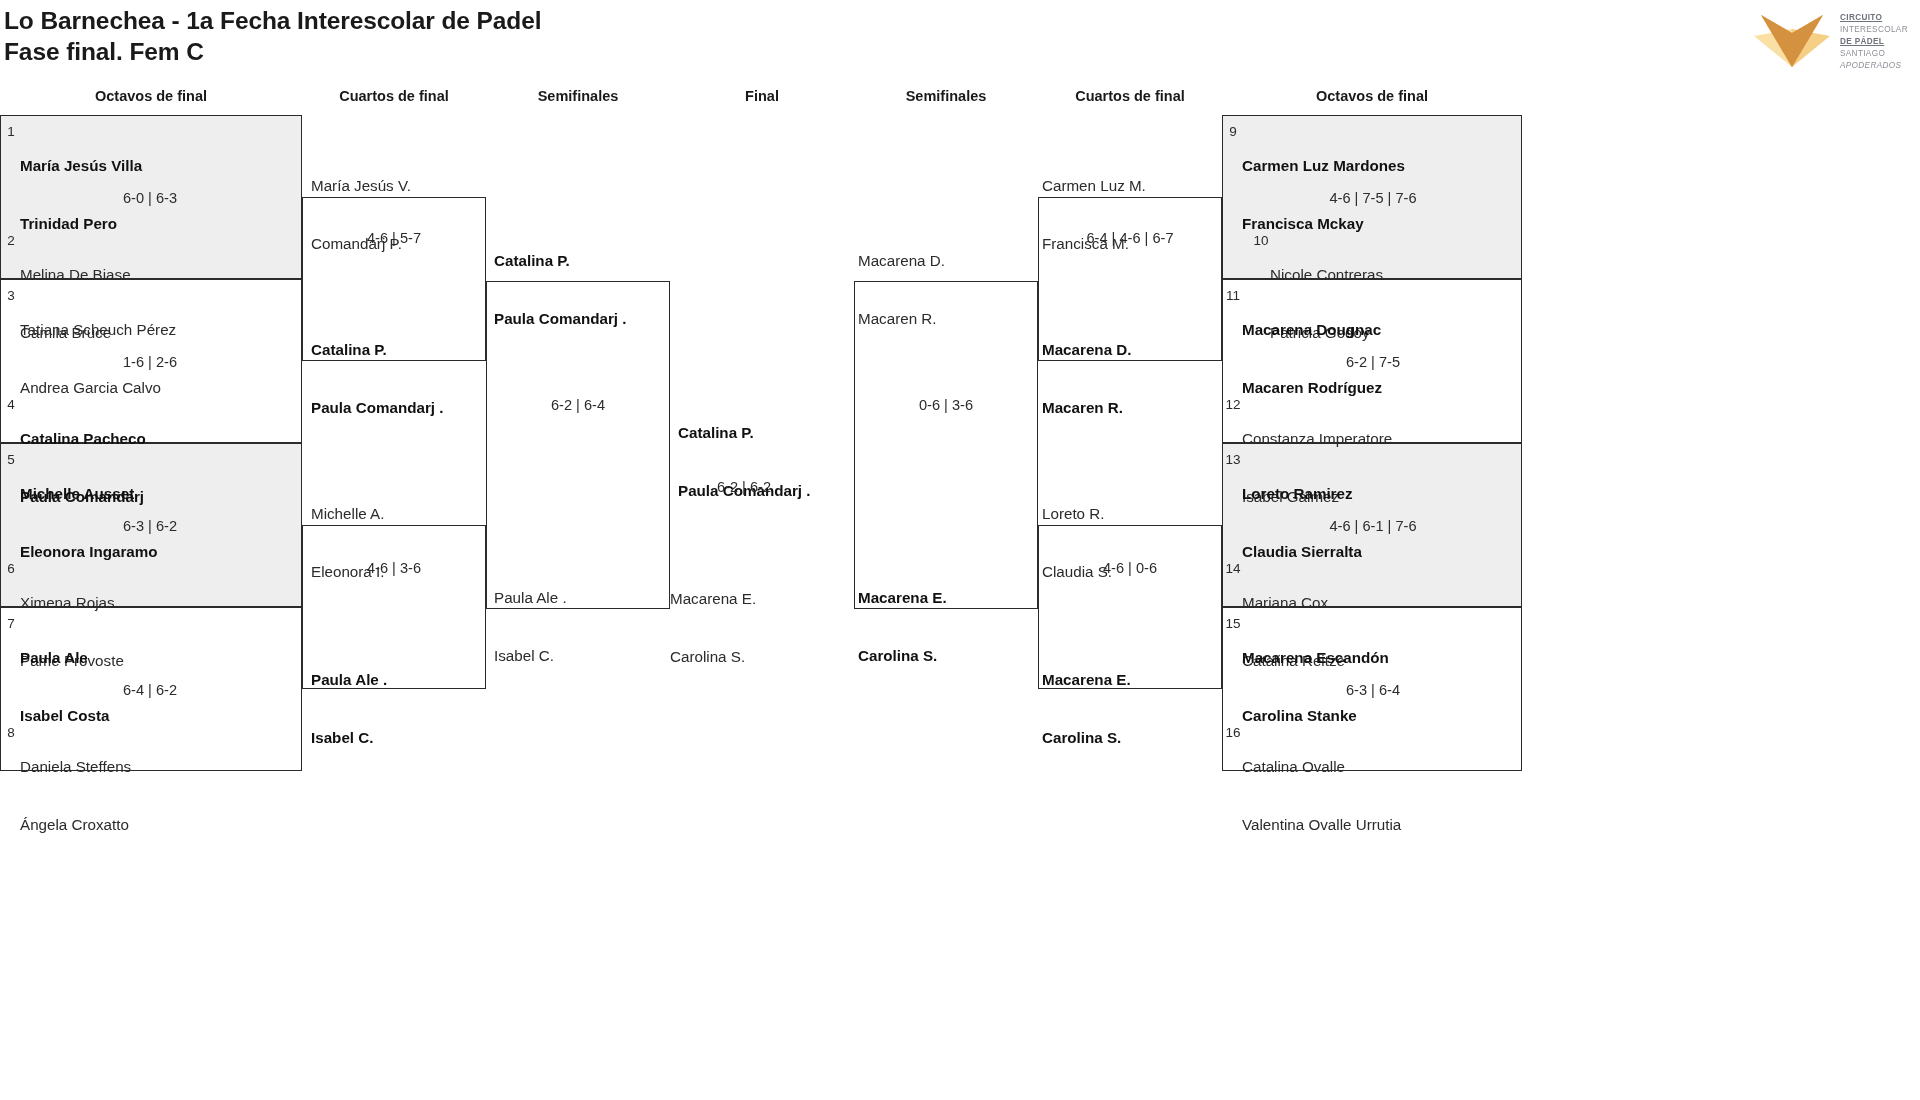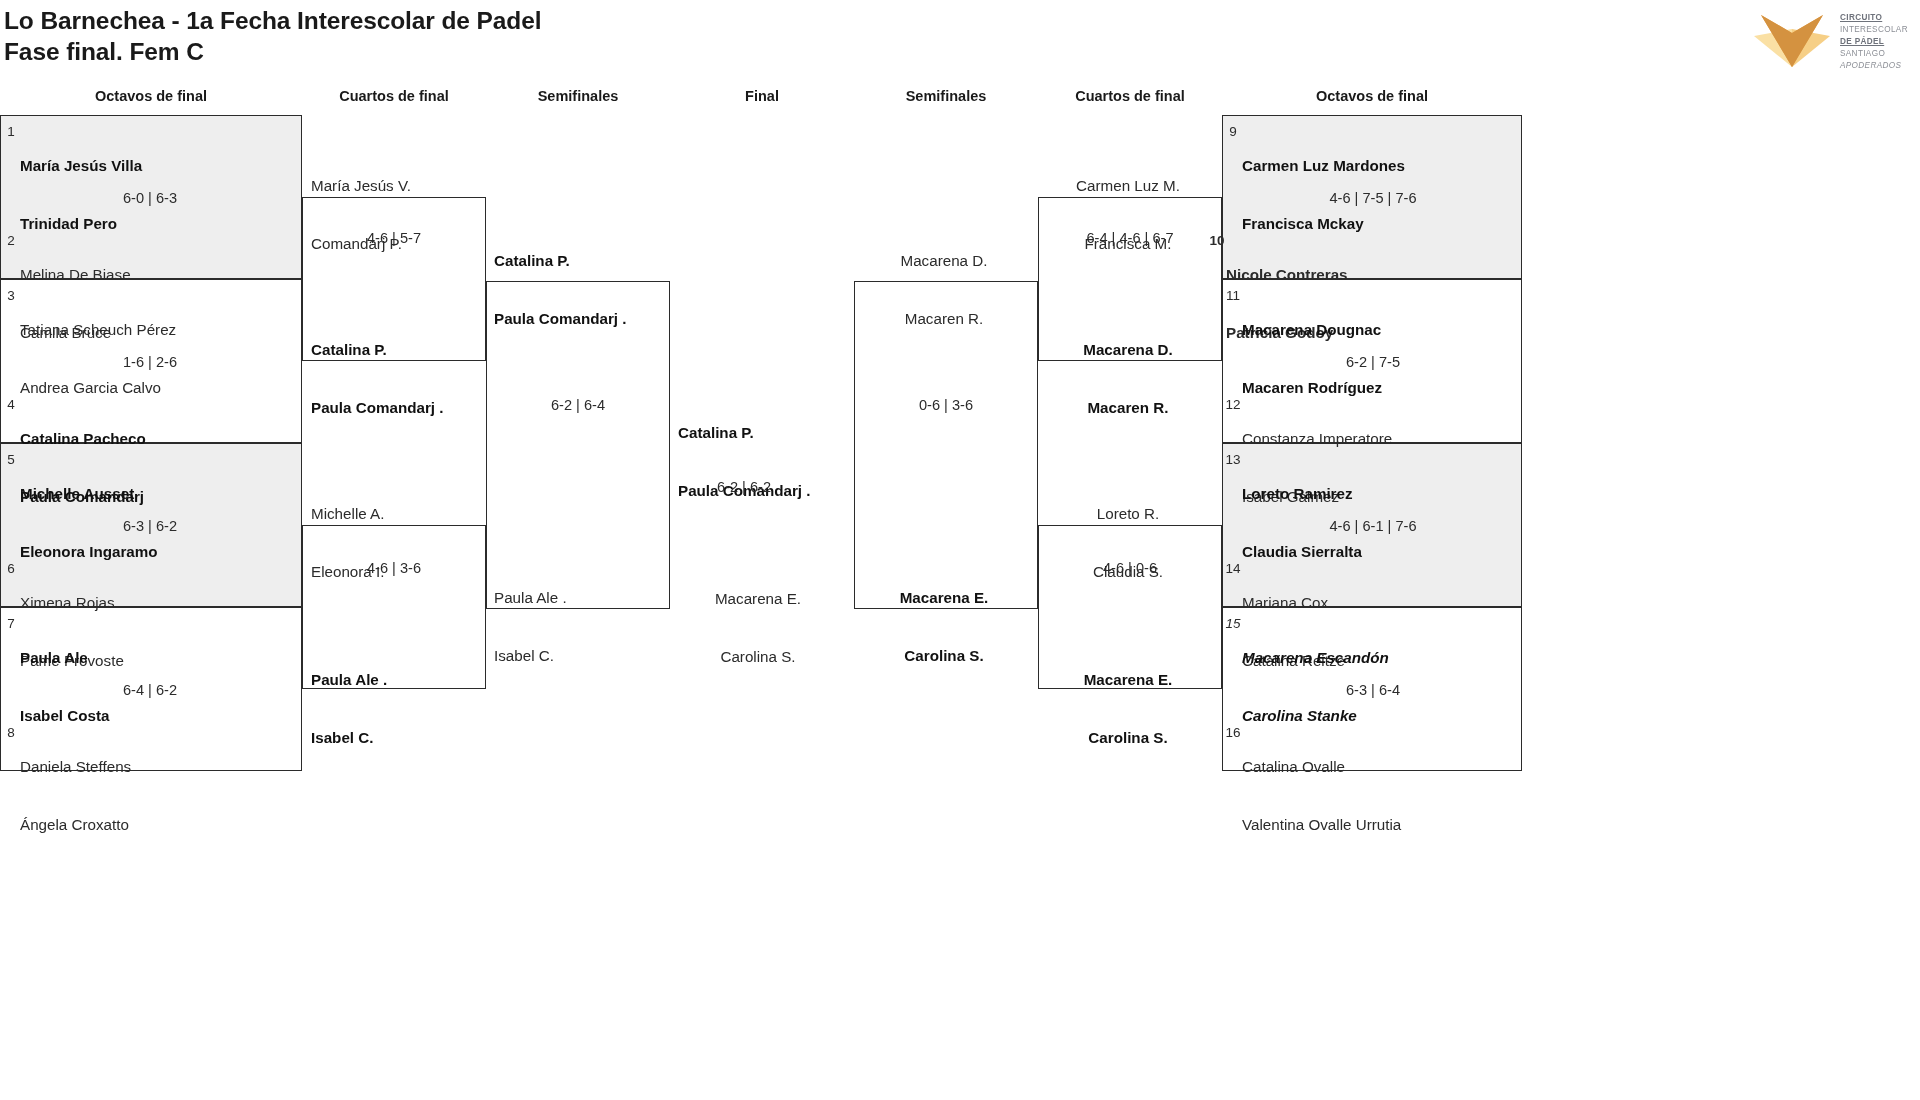--- a/index.html
+++ b/index.html
@@ -54,21 +54,21 @@
     font-size:15.2px; line-height:1.26; color:#2b2b2b; white-space:pre;
   }
   .slot.win .names { font-weight:700; color:#111111; }
 
   
   .adv {
     position:absolute; font-size:15.2px; line-height:1.26;
     color:#2b2b2b; white-space:pre;
   }
   .adv.win { font-weight:700; color:#111111; }
-  .adv.right { text-align:center; }
+  .adv.right { text-align:left; }
 
   
   .score {
     position:absolute; font-size:14.6px; color:#2b2b2b;
     white-space:nowrap; text-align:center;
   }
 </style>
 </head>
 <body>
 
@@ -259,21 +259,21 @@
 <div class="cell shaded" style="left:1222px;top:443px;width:300px;height:164px;"></div>
 <div class="cell" style="left:1222px;top:607px;width:300px;height:164px;"></div>
 
 <div class="slot win" style="left:1224px;top:118px;width:296px;">
   <div class="seed">9</div>
   <div class="names">
     <div>Carmen Luz Mardones</div>
     <div>Francisca Mckay</div>
   </div>
 </div>
-<div class="slot" style="left:1208px;top:227px;width:296px;font-weight:bold;">
+<div class="slot" style="left:1252px;top:227px;width:296px;">
   <div class="seed">10</div>
   <div class="names">
     <div>Nicole Contreras</div>
     <div>Patricia Godoy</div>
   </div>
 </div>
 <div class="slot win" style="left:1224px;top:282px;width:296px;">
   <div class="seed">11</div>
   <div class="names">
     <div>Macarena Dougnac</div>
@@ -294,21 +294,21 @@
     <div>Claudia Sierralta</div>
   </div>
 </div>
 <div class="slot" style="left:1224px;top:555px;width:340px;">
   <div class="seed">14</div>
   <div class="names">
     <div>Mariana Cox</div>
     <div>Catalina Reitze</div>
   </div>
 </div>
-<div class="slot win" style="left:1224px;top:610px;width:296px;font-style:italic;">
+<div class="slot win" style="left:1224px;top:610px;width:296px;">
   <div class="seed">15</div>
   <div class="names">
     <div>Macarena Escandón</div>
     <div>Carolina Stanke</div>
   </div>
 </div>
 <div class="slot" style="left:1224px;top:719px;width:296px;">
   <div class="seed">16</div>
   <div class="names">
     <div>Catalina Ovalle</div>

